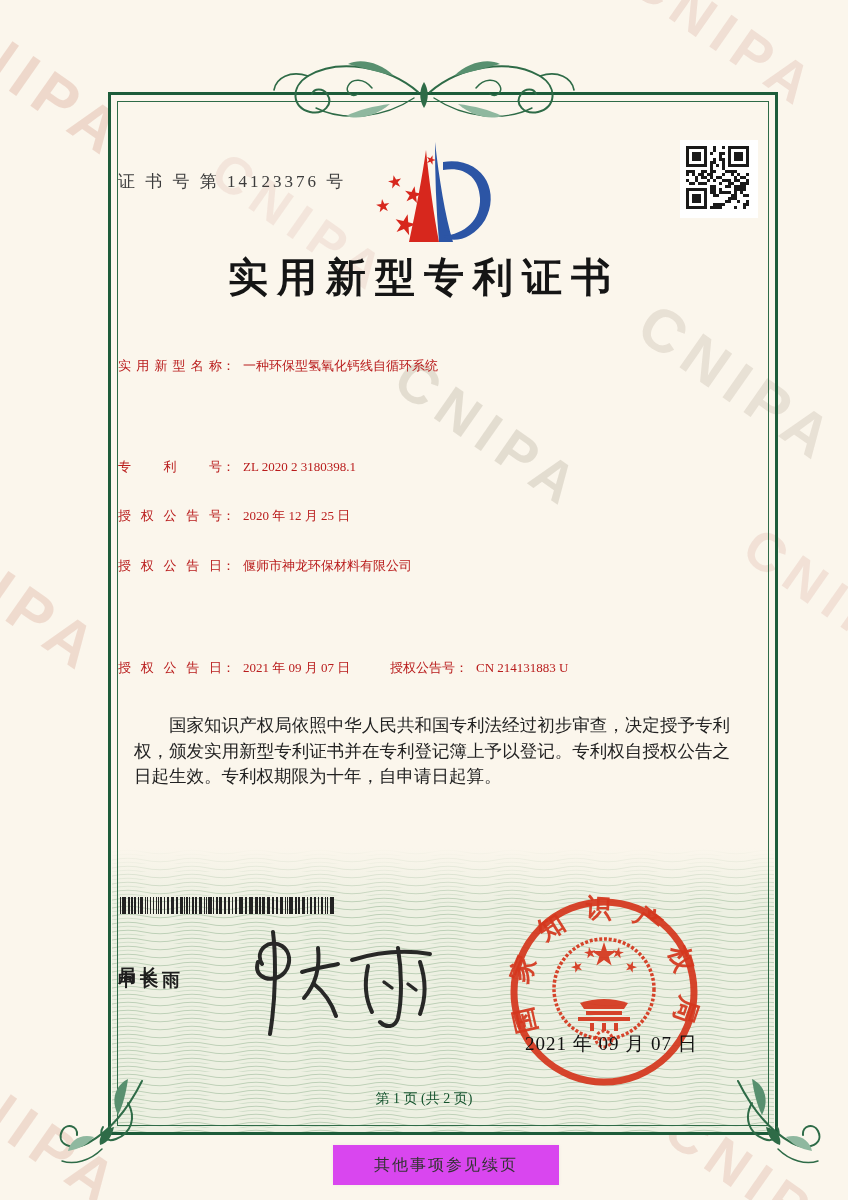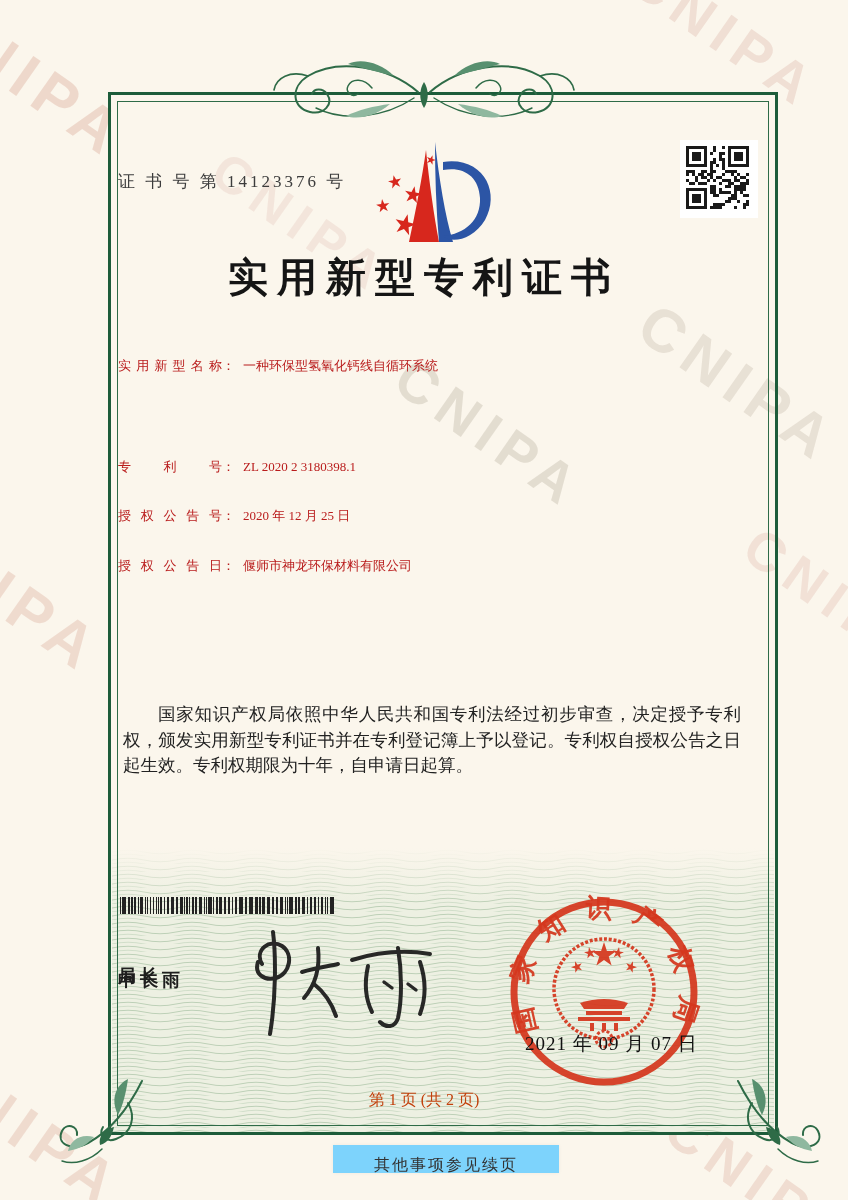--- a/index.html
+++ b/index.html
@@ -31,29 +31,29 @@
   .qr-box svg{position:absolute;left:6px;top:6px;}
   .page-title{left:0;top:250px;width:848px;text-align:center;font-size:40px;
     font-weight:700;letter-spacing:9px;color:#151515;}
   .row{left:118px;width:640px;font-size:13px;color:#b91c1c;white-space:nowrap;}
   .flabel{display:inline-block;width:104px;text-align:justify;text-align-last:justify;
     vertical-align:bottom;}
   .colon{margin-right:8px;}
   .pair2{position:absolute;left:272px;top:0;white-space:nowrap;}
   .body-text{left:118px;top:697px;width:628px;font-size:17.5px;line-height:25.5px;
     text-align:justify;color:#222;}
-  .body-text p{margin:5px;text-indent:2em;font-family:Liberation Serif, serif;}
+  .body-text p{margin:16px;text-indent:2em;font-family:Liberation Serif, serif;}
   .barcode{left:120px;top:897px;}
   .official{left:118px;font-size:18px;color:#1e1e1e;letter-spacing:4px;font-weight:bold;}
   .sig{left:240px;top:926px;}
   .seal{left:505px;top:893px;width:198px;height:198px;}
   .seal-date{position:absolute;left:20px;top:138px;width:178px;font-size:19px;
     color:#111;letter-spacing:1px;white-space:nowrap;}
-  .page-info{left:0;top:1090px;width:848px;text-align:center;font-size:16px;color:#c2410c;}
-  .cont-box{left:333px;top:1145px;width:226px;height:28px;background:#7dd3fc;
+  .page-info{left:0;top:1090px;width:848px;text-align:center;font-size:14px;color:#14532d;}
+  .cont-box{left:333px;top:1145px;width:226px;height:40px;background:#d946ef;
     box-shadow:0 0 4px rgba(0,0,0,0.05);text-align:center;line-height:40px;
     font-size:16px;color:#333;letter-spacing:2px;}
 </style>
 </head>
 <body>
 
 <div id="page">
 
   <div class="wm" style="left:-50px;top:-20px;font-size:62px;color:rgba(230,196,182,0.60)">CNIPA</div>
   <div class="wm" style="left:655px;top:-55px;font-size:56px;color:rgba(230,200,188,0.50)">CNIPA</div>
@@ -267,20 +267,26 @@
   </div>
   <div class="cz row" style="top:458px">
     <span class="flabel">专利号</span><span class="colon">：</span><span>ZL 2020 2 3180398.1</span>
   </div>
   <div class="cz row" style="top:507px">
     <span class="flabel">授权公告号</span><span class="colon">：</span><span>2020 年 12 月 25 日</span>
   </div>
   <div class="cz row" style="top:557px">
     <span class="flabel">授权公告日</span><span class="colon">：</span><span>偃师市神龙环保材料有限公司</span>
   </div>
+  <div class="cz row" style="top:659px">
+    <span class="flabel">授权公告日</span><span class="colon">：</span><span>2021 年 09 月 07 日</span>
+    <span class="pair2">
+      <span>授权公告号</span><span class="colon">：</span><span>CN 214131883 U</span>
+    </span>
+  </div>
 
   <div class="cz body-text">
     <p>国家知识产权局依照中华人民共和国专利法经过初步审查，决定授予专利权，颁发实用新型专利证书并在专利登记簿上予以登记。专利权自授权公告之日起生效。专利权期限为十年，自申请日起算。</p>
   </div>
 
   <div class="cz barcode">
     <svg id="barcode-svg" width="218" height="17">
         <rect x="0" y="0" width="1" height="17" fill="#222"></rect>
         <rect x="2" y="0" width="4" height="17" fill="#222"></rect>
         <rect x="8" y="0" width="2" height="17" fill="#222"></rect>

